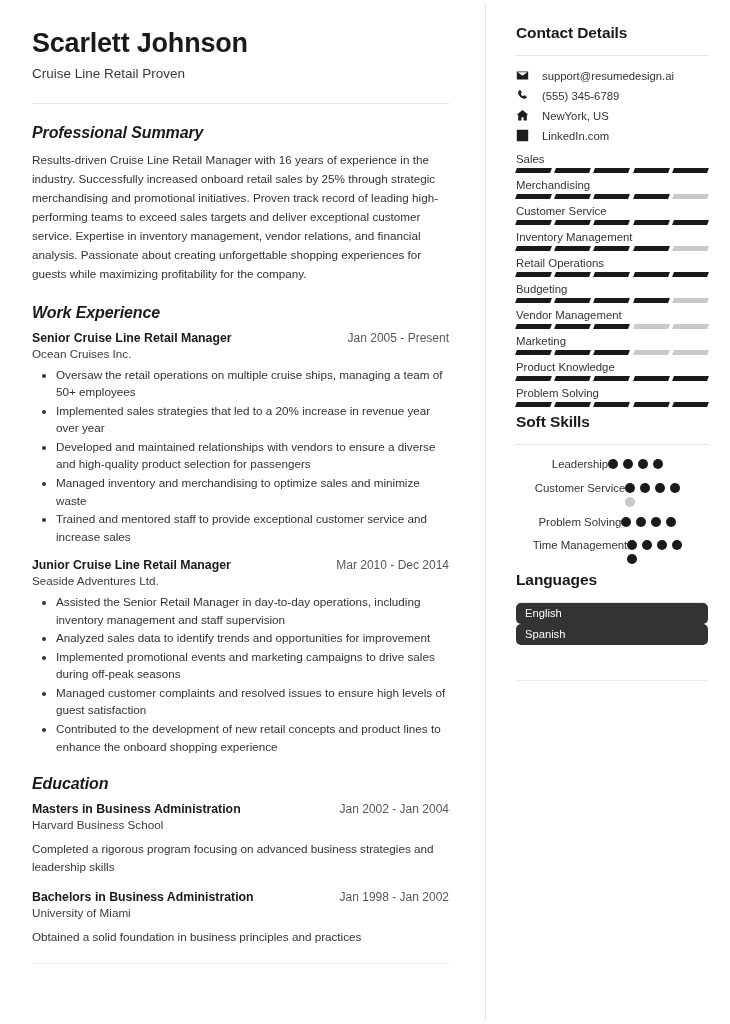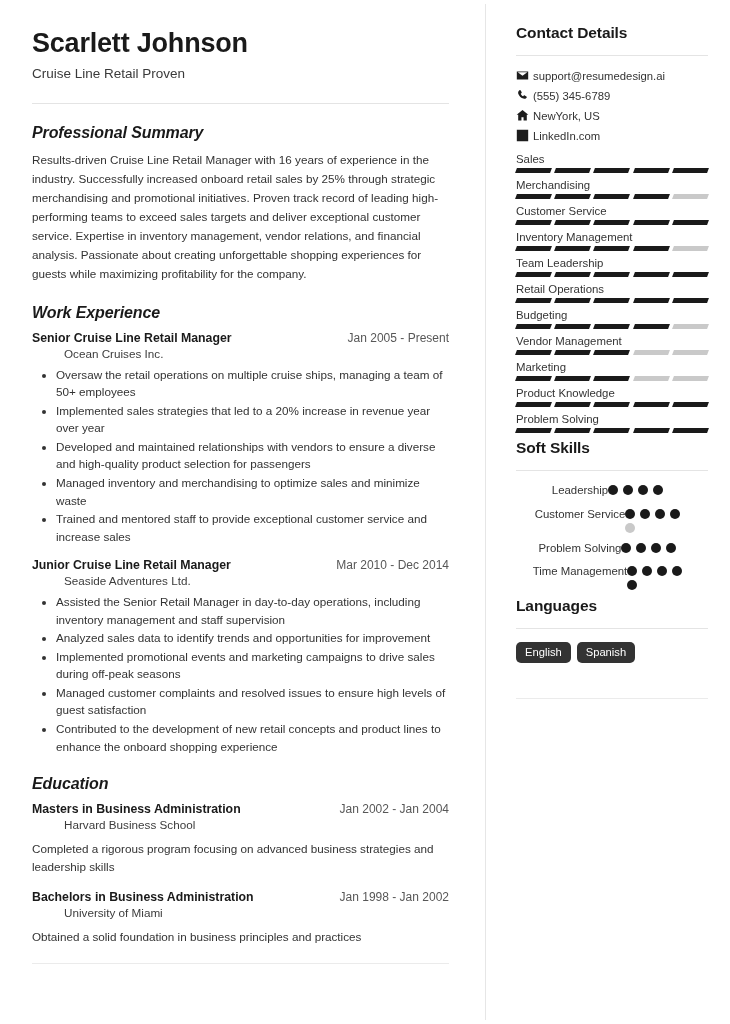--- a/index.html
+++ b/index.html
@@ -78,21 +78,20 @@
   .entry-dates {
     font-size: 12px;
     color: #575757;
     white-space: nowrap;
     padding-left: 12px;
   }
   .entry-org {
     font-size: 11.7px;
     color: #3c3c3c;
     margin-top: 2px;
-    margin-left: 32px;
   }
   ul.bullets {
     margin: 6px 0 0 0;
     padding-left: 24px;
   }
   ul.bullets li {
     font-size: 11.7px;
     line-height: 1.5;
     color: #333;
     margin-bottom: 1px;
@@ -134,20 +133,21 @@
     min-width: 17px;
     display: flex;
     align-items: center;
     justify-content: flex-start;
     color: #1d1d1d;
   }
   .c-icon svg { display: block; }
   .c-text {
     font-size: 11.3px;
     color: #333;
+    margin-left: 9px;
   }
 
   .skill-block { margin-top: 11px; }
   .skill-row { margin-bottom: 1px; }
   .skill-name {
     font-size: 11.4px;
     color: #333;
     margin-bottom: 3px;
   }
   .bar {
@@ -185,24 +185,23 @@
     padding-top: 3px;
   }
   .dot {
     width: 10px; height: 10px;
     border-radius: 50%;
     background: #c9c9c9;
   }
   .dot.on { background: #1a1a1a; }
 
   .lang-list {
-    margin-top: 13px;
     display: flex;
     flex-wrap: wrap;
-    gap: 6px;
+    flex-direction: column;
   }
   .lang-pill {
     background: #333333;
     color: #ffffff;
     font-size: 11.2px;
     padding: 4px 9px 5px 9px;
     border-radius: 5px;
   }
   .lang-hr {
     height: 1px;
@@ -356,30 +355,20 @@
           <div class="skill-name">Inventory Management</div>
           <div class="bar">
             <span class="seg on"></span>
             <span class="seg on"></span>
             <span class="seg on"></span>
             <span class="seg on"></span>
             <span class="seg"></span>
           </div>
         </div>
         <div class="skill-row">
-          <div class="skill-name">Team Leadership</div>
-          <div class="bar">
-            <span class="seg on"></span>
-            <span class="seg on"></span>
-            <span class="seg on"></span>
-            <span class="seg on"></span>
-            <span class="seg on"></span>
-          </div>
-        </div>
-        <div class="skill-row">
           <div class="skill-name">Retail Operations</div>
           <div class="bar">
             <span class="seg on"></span>
             <span class="seg on"></span>
             <span class="seg on"></span>
             <span class="seg on"></span>
             <span class="seg on"></span>
           </div>
         </div>
         <div class="skill-row">

